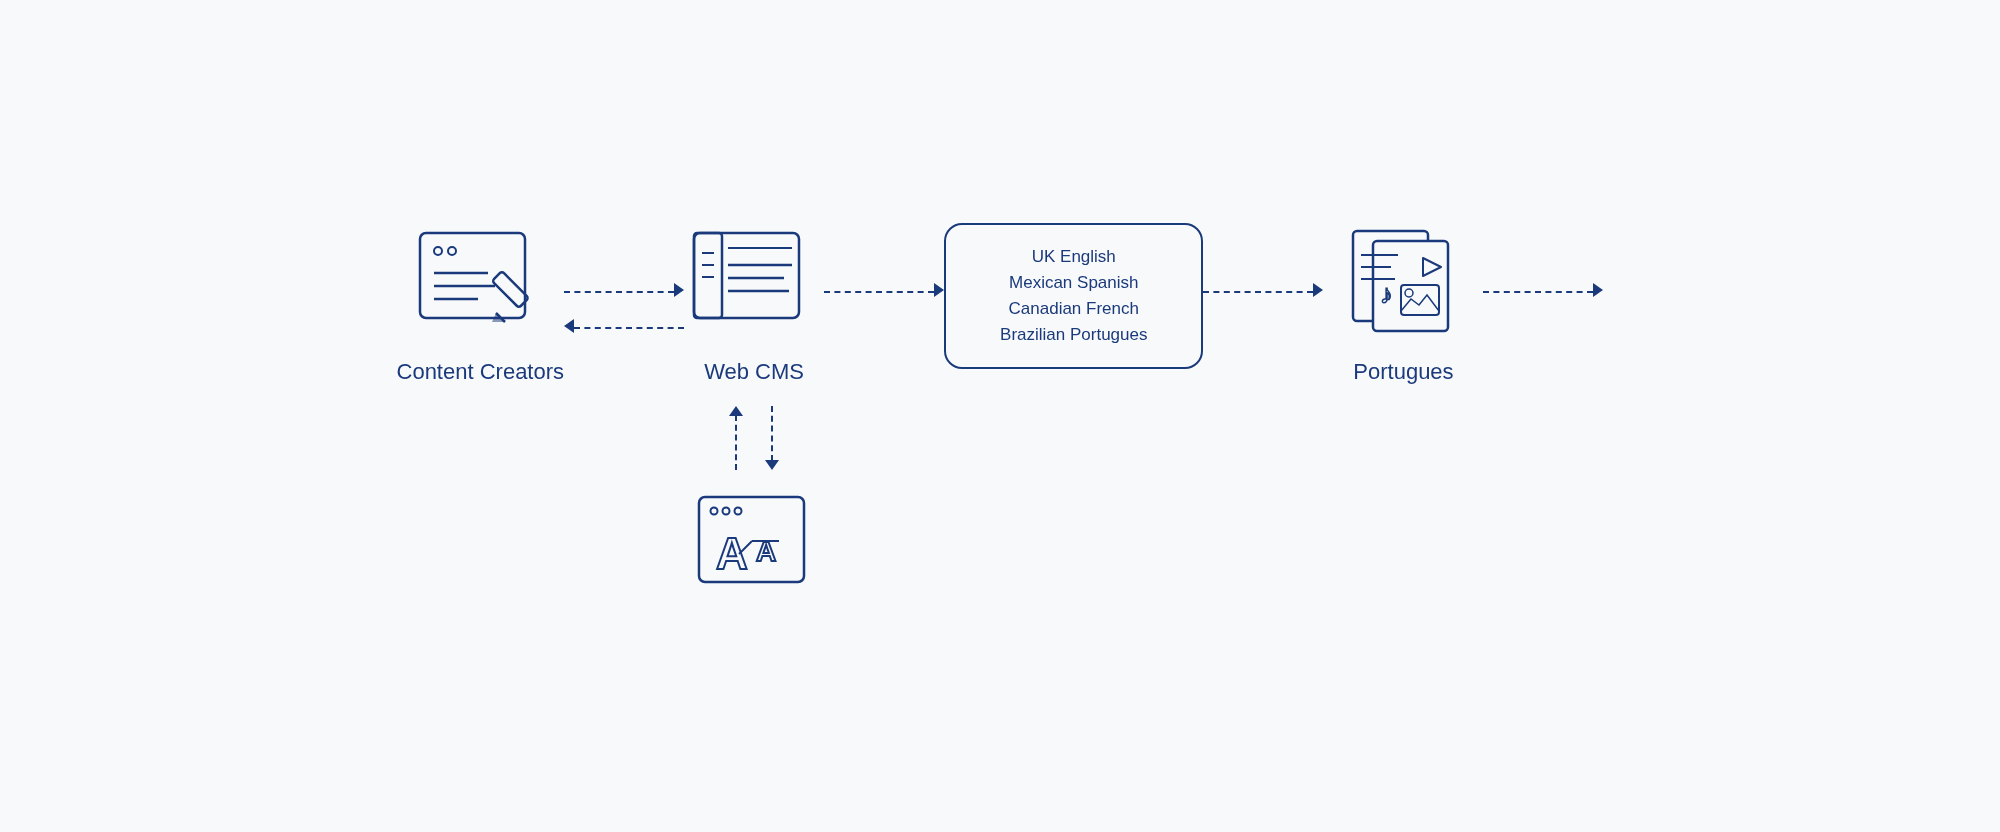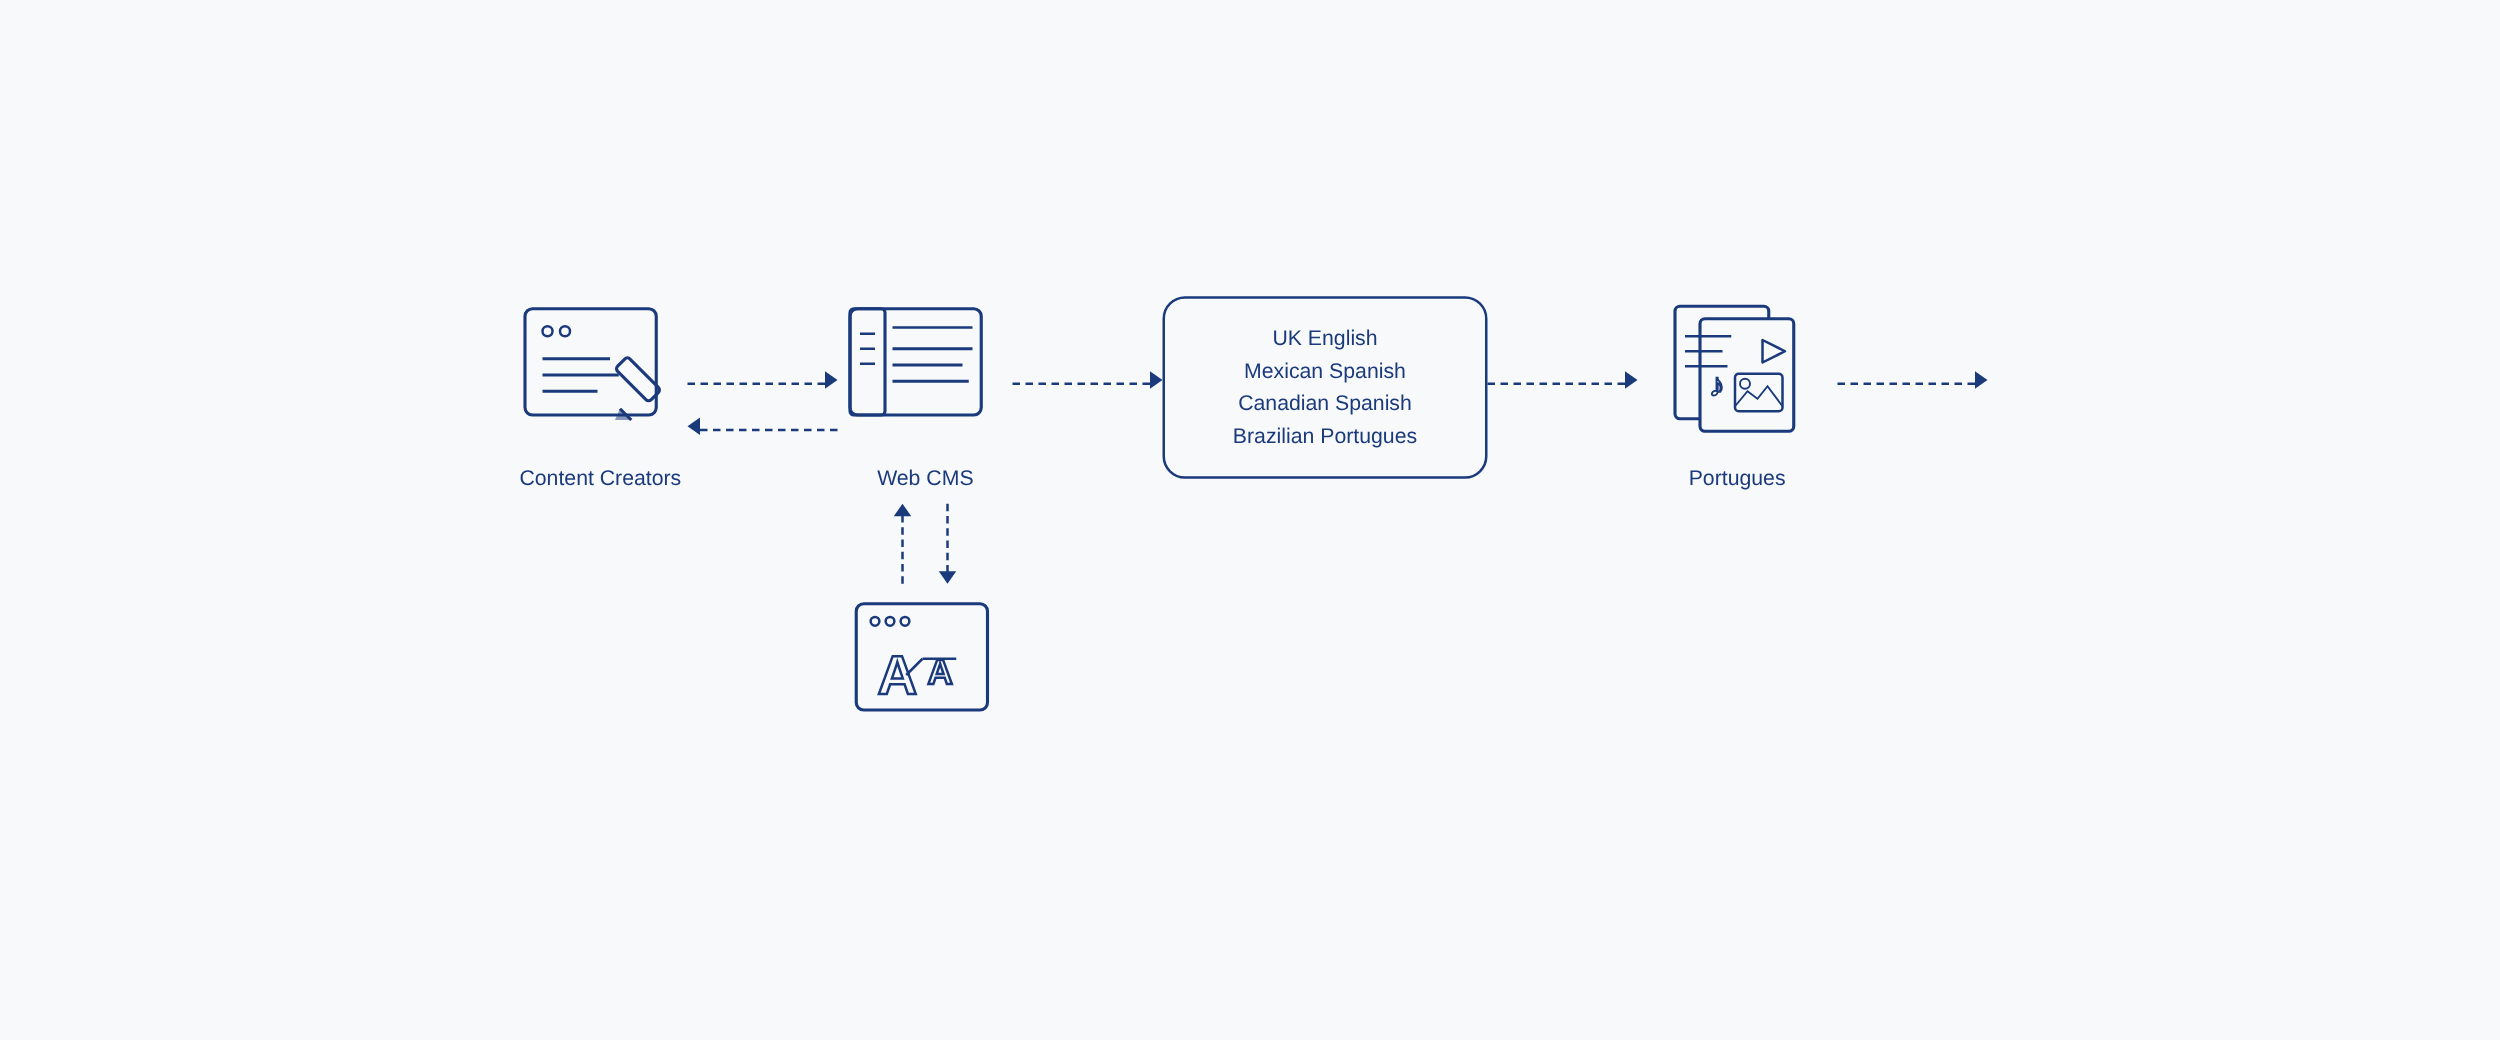--- a/index.html
+++ b/index.html
@@ -23,21 +23,21 @@
       position: relative;
     }
     .node {
       display: flex;
       flex-direction: column;
       align-items: center;
       gap: 14px;
     }
     .node-label {
       color: #1a3a7c;
-      font-size: 17px;
+      font-size: 22px;
       text-align: center;
       line-height: 1.4;
       max-width: 180px;
     }
     .icon-box {
       display: flex;
       align-items: center;
       justify-content: center;
     }
     
@@ -108,21 +108,21 @@
     .multilingual-box span {
       color: #1a3a7c;
       font-size: 17px;
       text-align: center;
     }
     
     .cms-tms-column {
       display: flex;
       flex-direction: column;
       align-items: center;
-      gap: 0;
+      gap: 11px;
     }
     .v-arrows-pair {
       display: flex;
       flex-direction: row;
       gap: 22px;
       margin: 8px 0;
     }
     .v-arrow-col {
       display: flex;
       flex-direction: column;
@@ -228,21 +228,21 @@
     <div class="arrow-row">
       <div class="dashed-line"></div>
       <div class="arrowhead-right"></div>
     </div>
   </div>
 
   <div class="node">
     <div class="multilingual-box">
       <span>UK English</span>
       <span>Mexican Spanish</span>
-      <span>Canadian Spanish</span>
+      <span>Canadian French</span>
       <span>Brazilian Portugues</span>
     </div>
   </div>
 
   <div class="connector">
     <div class="arrow-row">
       <div class="dashed-line"></div>
       <div class="arrowhead-right"></div>
     </div>
   </div>

